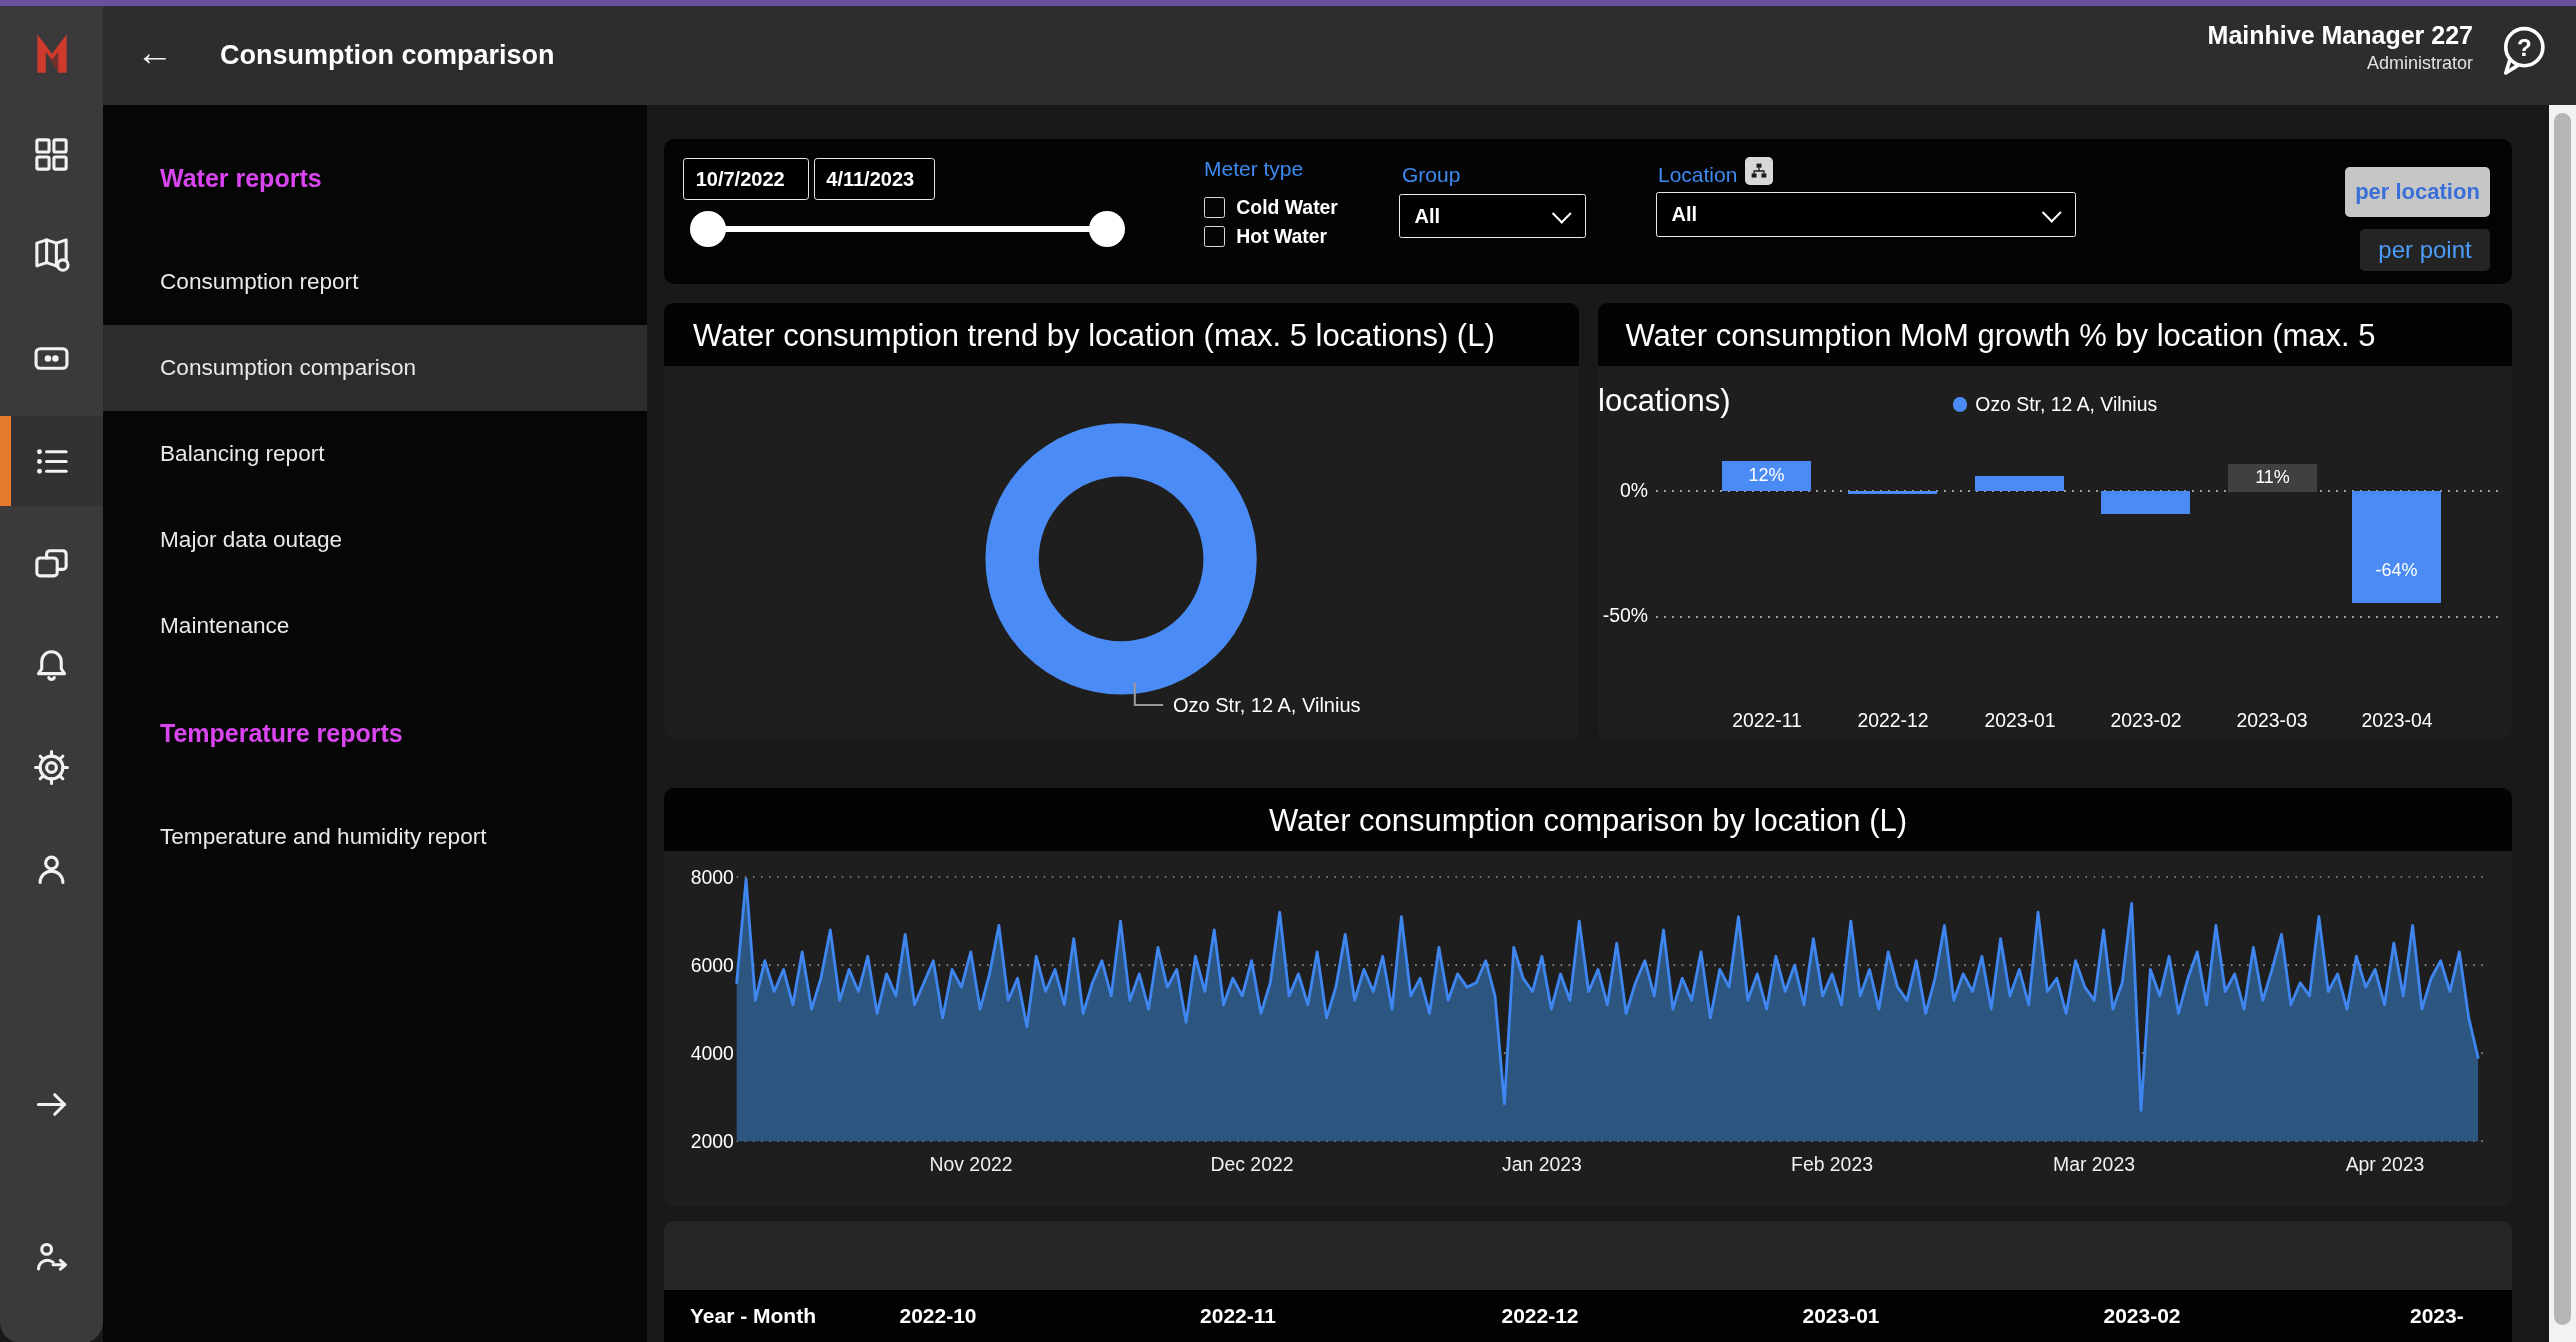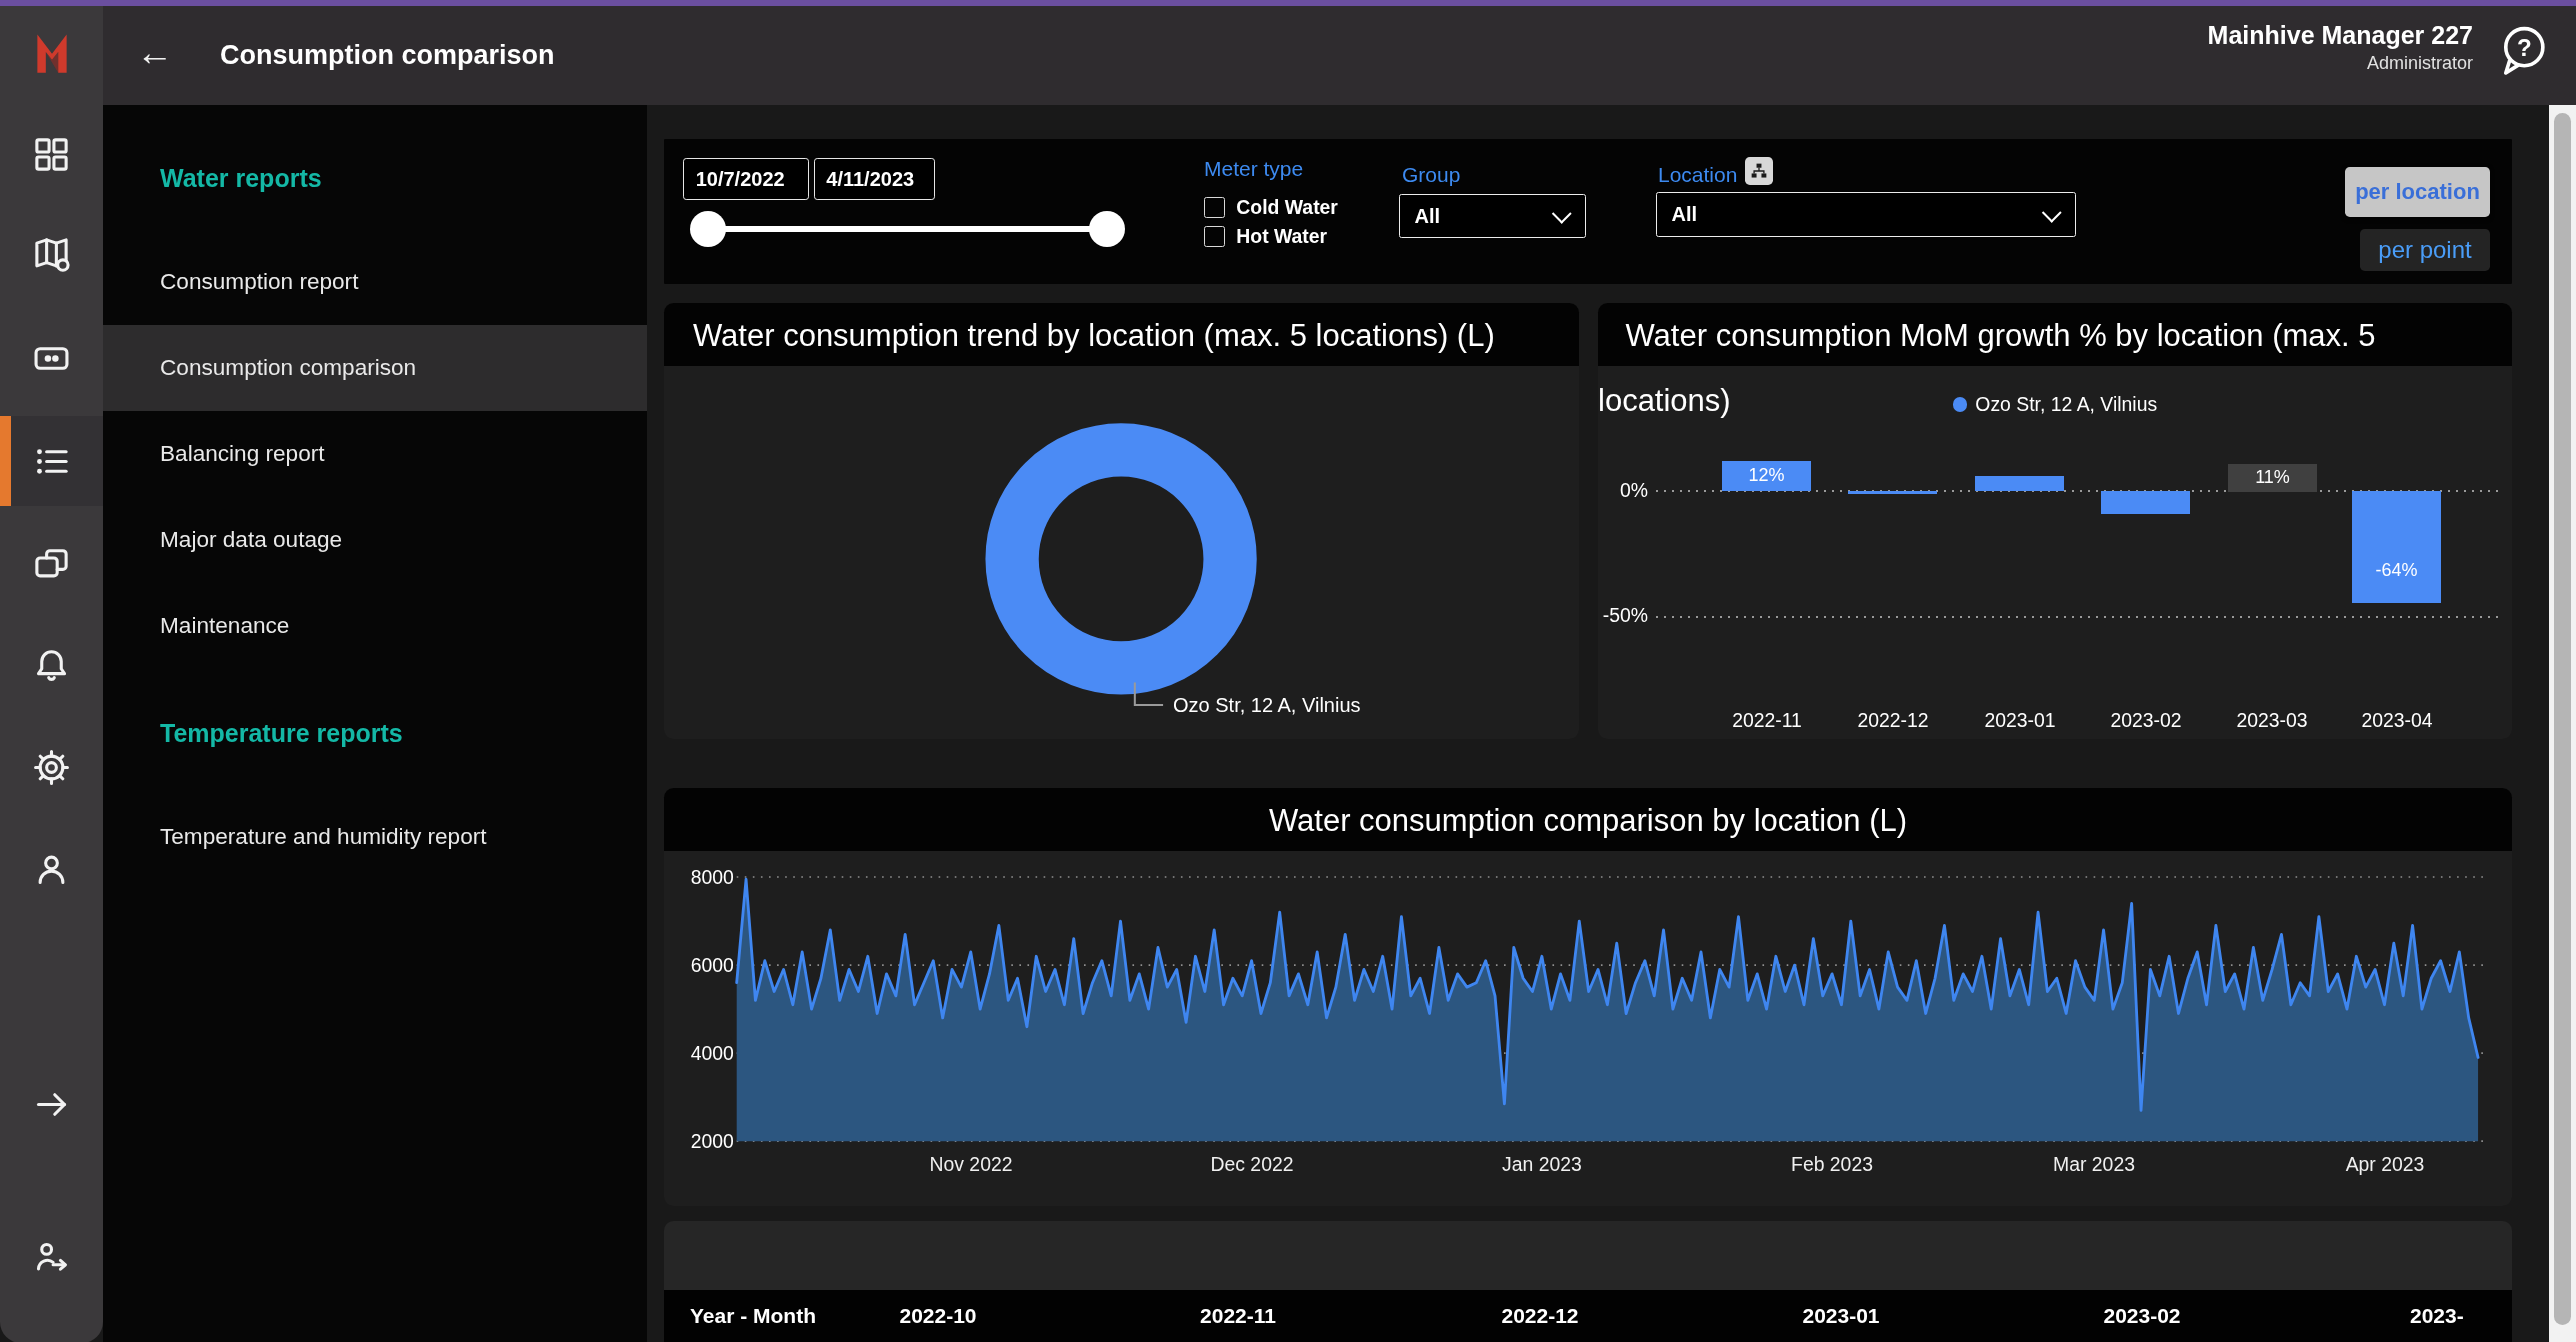--- a/index.html
+++ b/index.html
@@ -19,31 +19,31 @@
   .user-role{font-size:18px;color:#e2e2e2;line-height:24px;}
   .help-btn{position:absolute;left:2496px;top:22.6px;width:55px;height:58px;cursor:pointer;}
   
   .rail{position:absolute;left:0;top:105px;width:103px;height:1238px;background:#3b393b;border-radius:0 0 21px 21px;z-index:40;}
   .rail-row{position:absolute;left:0;width:103px;height:90px;display:flex;align-items:center;justify-content:center;}
   .rail-row.selected{background:#333134;}
   .rail-row .orange-bar{position:absolute;left:0;top:0;width:11.3px;height:90px;background:#e5792e;}
   .rail-row svg{display:block;}
   
   .sidebar{position:absolute;left:103px;top:105px;width:544px;height:1238px;background:#060606;padding-top:57px;box-sizing:border-box;z-index:30;}
-  .side-heading{font-size:25px;font-weight:bold;color:#14b8a6;padding-left:57px;height:32px;line-height:32px;margin-bottom:45px;}
+  .side-heading{font-size:25px;font-weight:bold;color:#d946ef;padding-left:57px;height:32px;line-height:32px;margin-bottom:45px;}
   .side-heading.second{margin-top:48px;}
   .side-item{height:86px;line-height:86px;padding-left:57px;font-size:22.6px;color:#e9e9e9;cursor:pointer;}
   .side-item.selected{background:#2d2c2d;}
   
   .main{position:absolute;left:646px;top:105px;width:1930px;height:1238px;background:#191919;}
   .card{position:absolute;background:#1e1e1e;border-radius:9.7px;}
   .card .title-strip{position:absolute;left:0;top:0;width:100%;height:63px;background:#030303;border-radius:9.7px 9.7px 0 0;}
   .card .title-strip .t{font-size:31px;color:#fff;line-height:65px;}
   
-  .filter-card{left:18px;top:34px;width:1848px;height:145px;background:#040404;border-radius:1px;}
+  .filter-card{left:18px;top:34px;width:1848px;height:145px;background:#040404;border-radius:10px;}
   .date-box{position:absolute;height:42px;border:1.6px solid #e6e6e6;border-radius:3.2px;background:#000;color:#fff;
     font-size:20px;font-weight:bold;font-family:"Liberation Sans",sans-serif;padding:0 0 0 11.3px;box-sizing:border-box;outline:none;}
   .slider-track{position:absolute;left:704px;top:87px;width:404px;height:5.7px;background:#fff;border-radius:3.2px;cursor:pointer;}
   .slider-handle{position:absolute;top:-15.3px;width:36px;height:36px;border-radius:50%;background:#fff;cursor:grab;}
   .blue-label{position:absolute;font-size:21px;color:#3d8af0;}
   .check-row{position:absolute;display:flex;align-items:center;gap:11.3px;}
   .checkbox{width:21px;height:21px;border:1.6px solid #d9d9d9;border-radius:2.4px;background:transparent;cursor:pointer;box-sizing:border-box;}
   .check-label{font-size:19.4px;font-weight:bold;color:#fff;}
   .select{position:absolute;border:1.6px solid #ececec;border-radius:2.4px;background:#000;display:flex;align-items:center;
     padding:0 14.5px;box-sizing:border-box;color:#fff;font-size:20px;font-weight:bold;cursor:pointer;}

